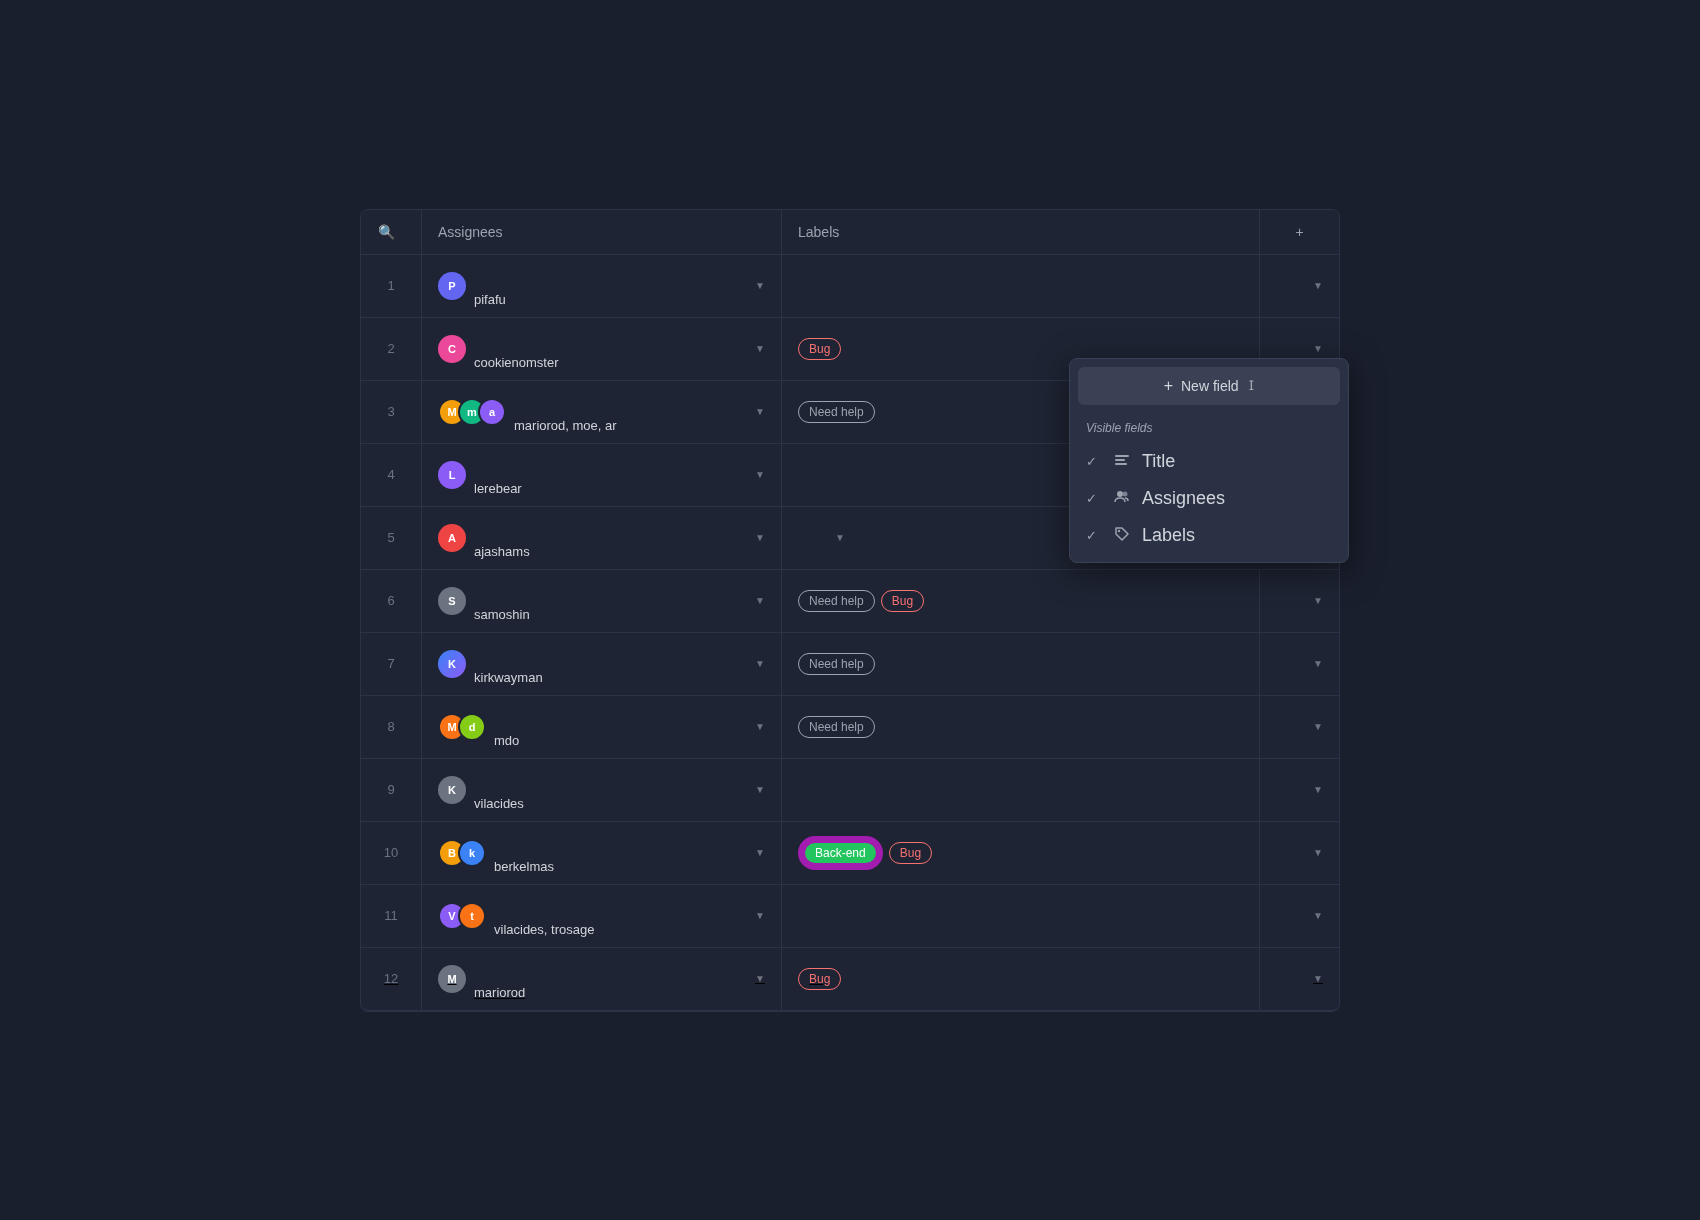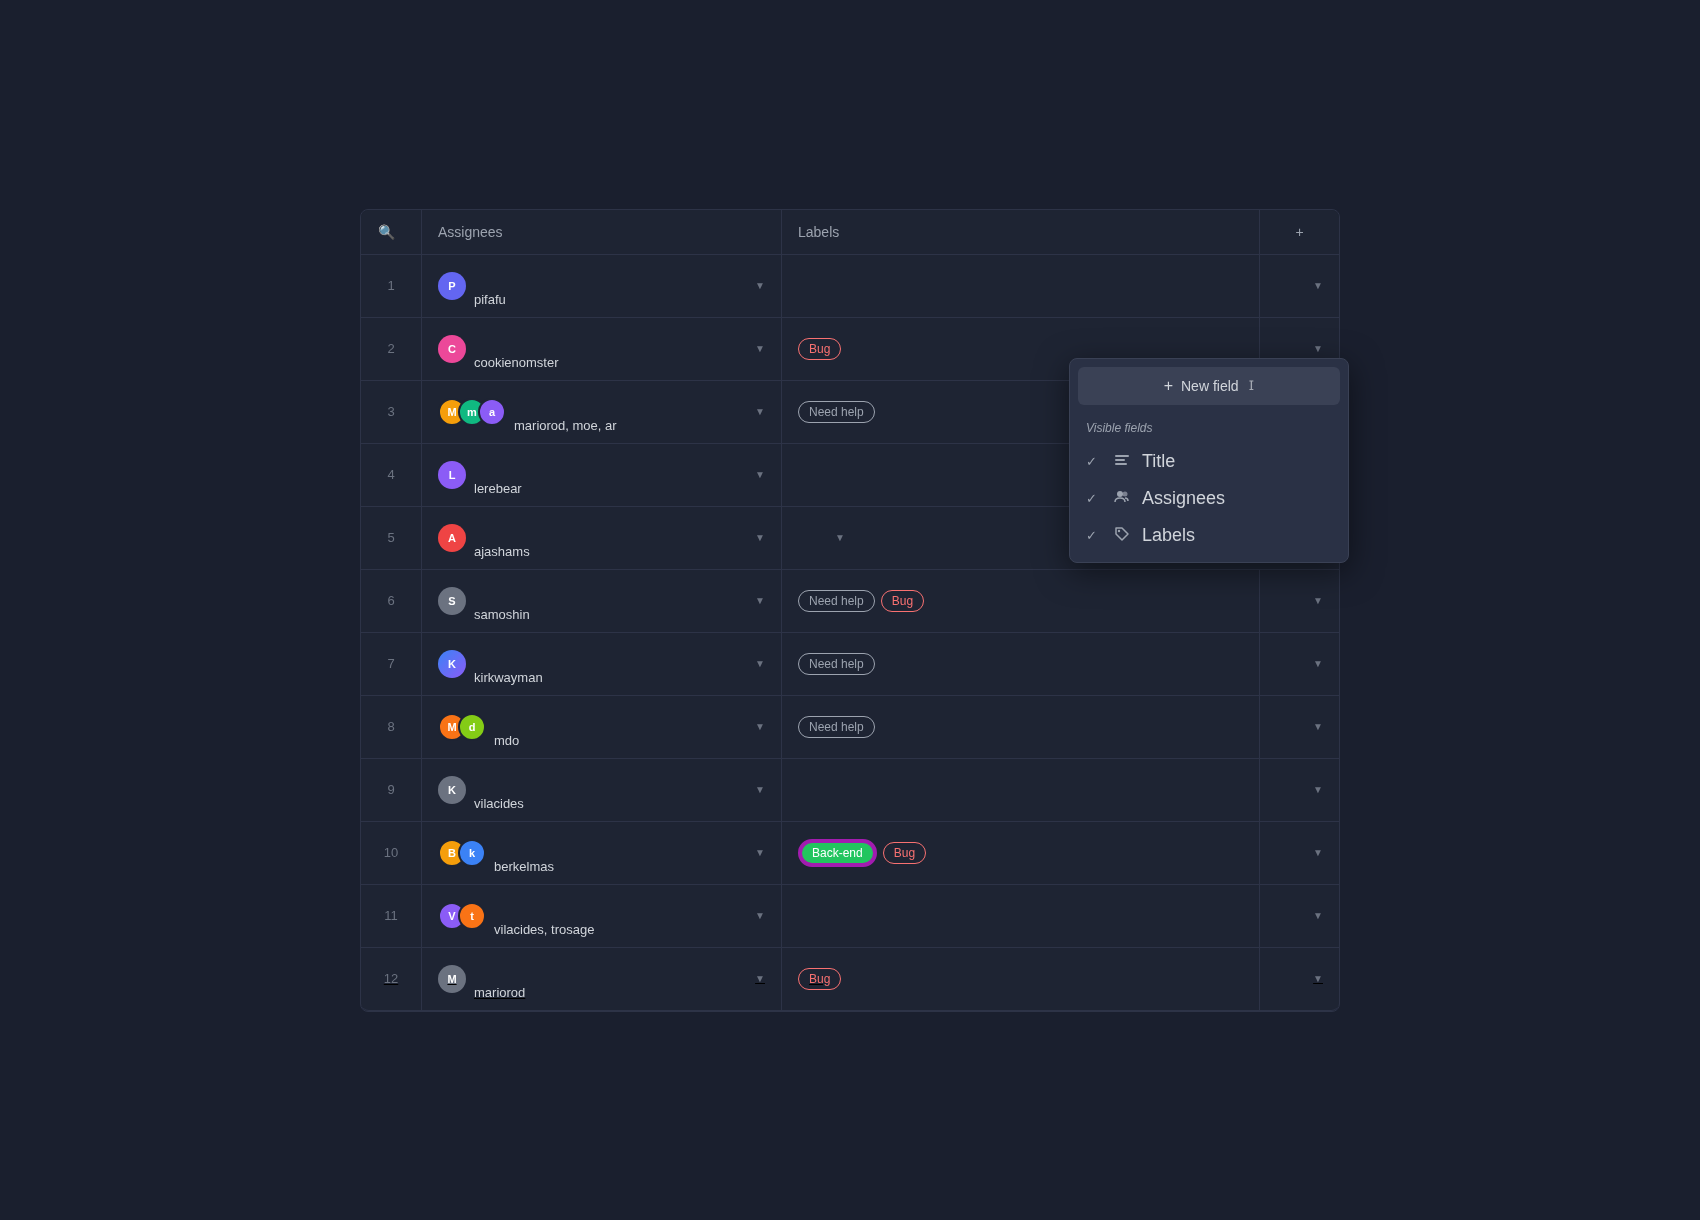--- a/index.html
+++ b/index.html
@@ -200,21 +200,21 @@
     }
 
     .badge-design {
       background: #22c55e;
       border: 1px solid #22c55e;
       color: white;
     }
 
     .badge-backend {
       background: #22c55e;
-      border: 4px solid #a21caf;
+      border: 7px solid #a21caf;
       color: white;
     }
 
     
     .dropdown-panel {
       position: absolute;
       top: 148px;
       right: -10px;
       width: 280px;
       background: #2a3145;

